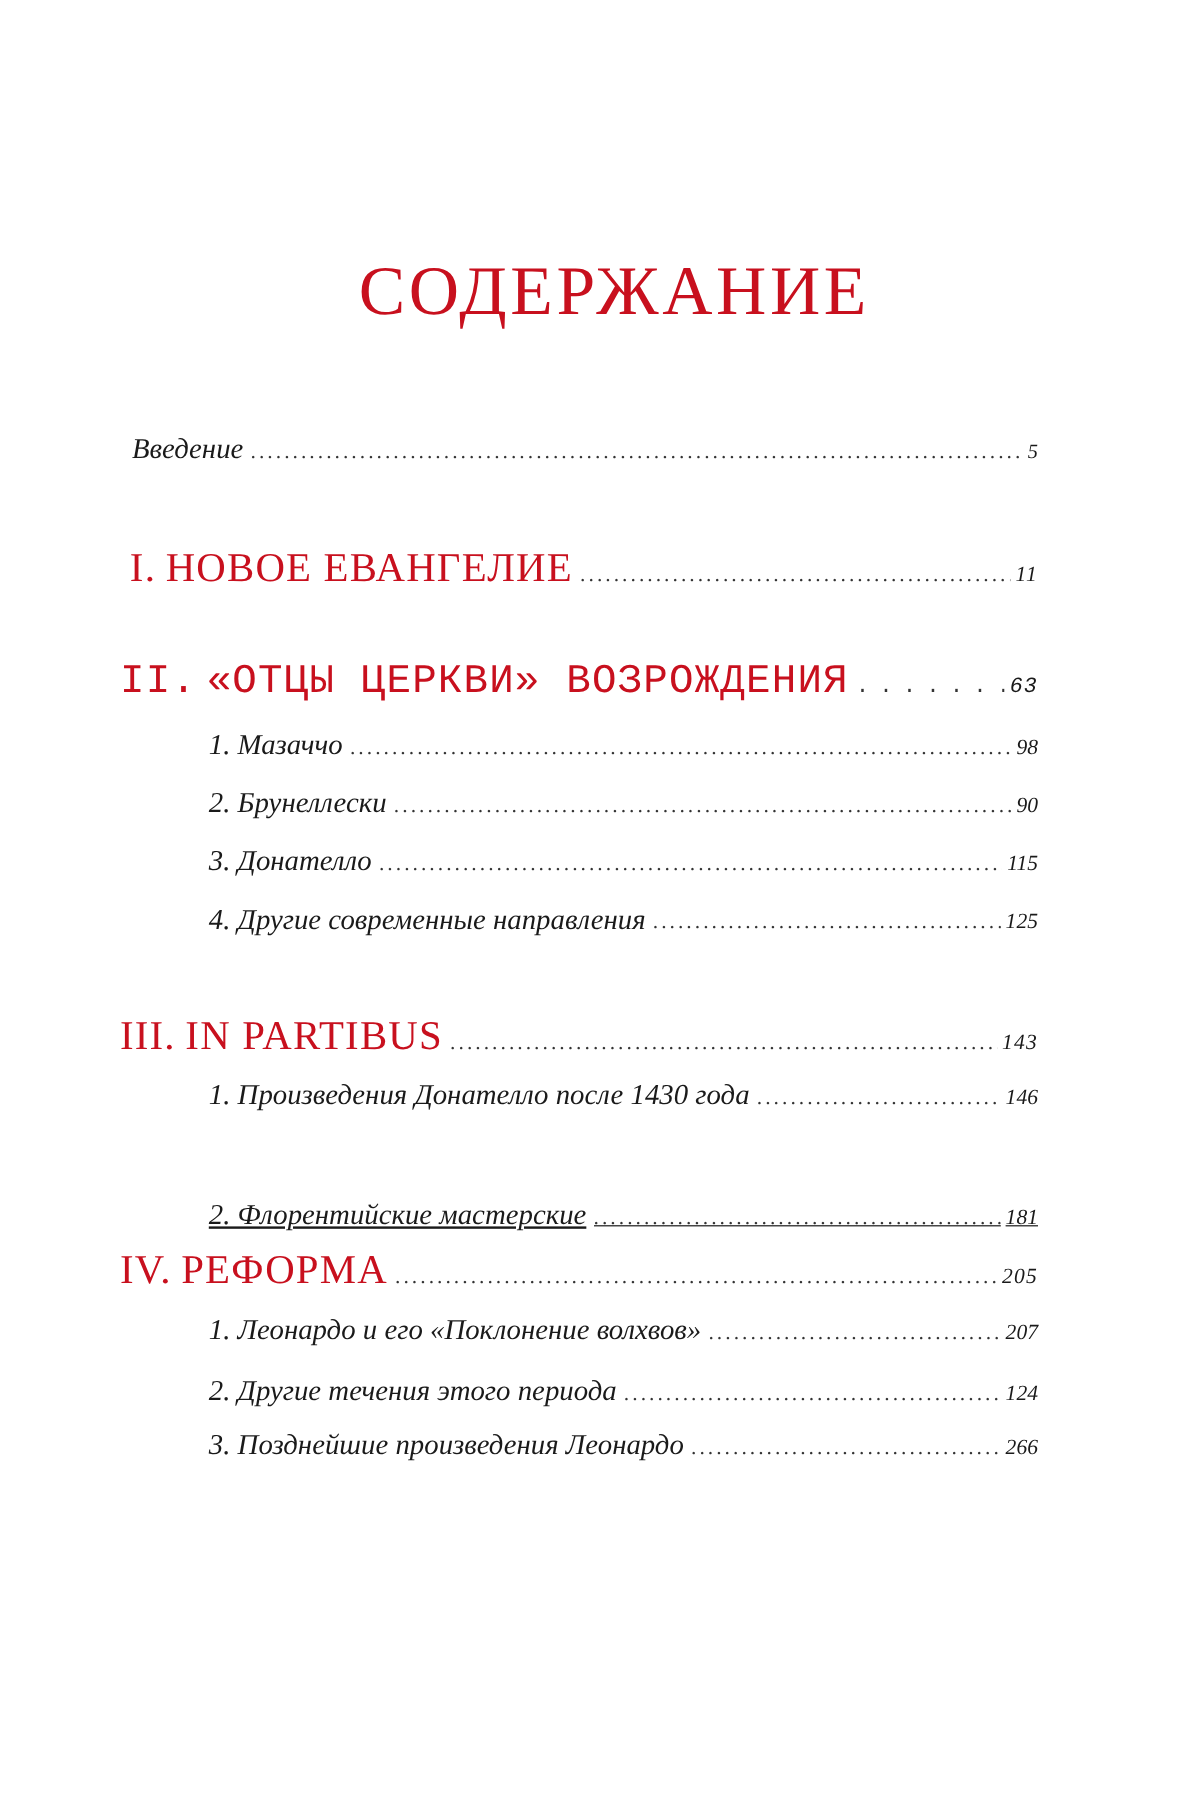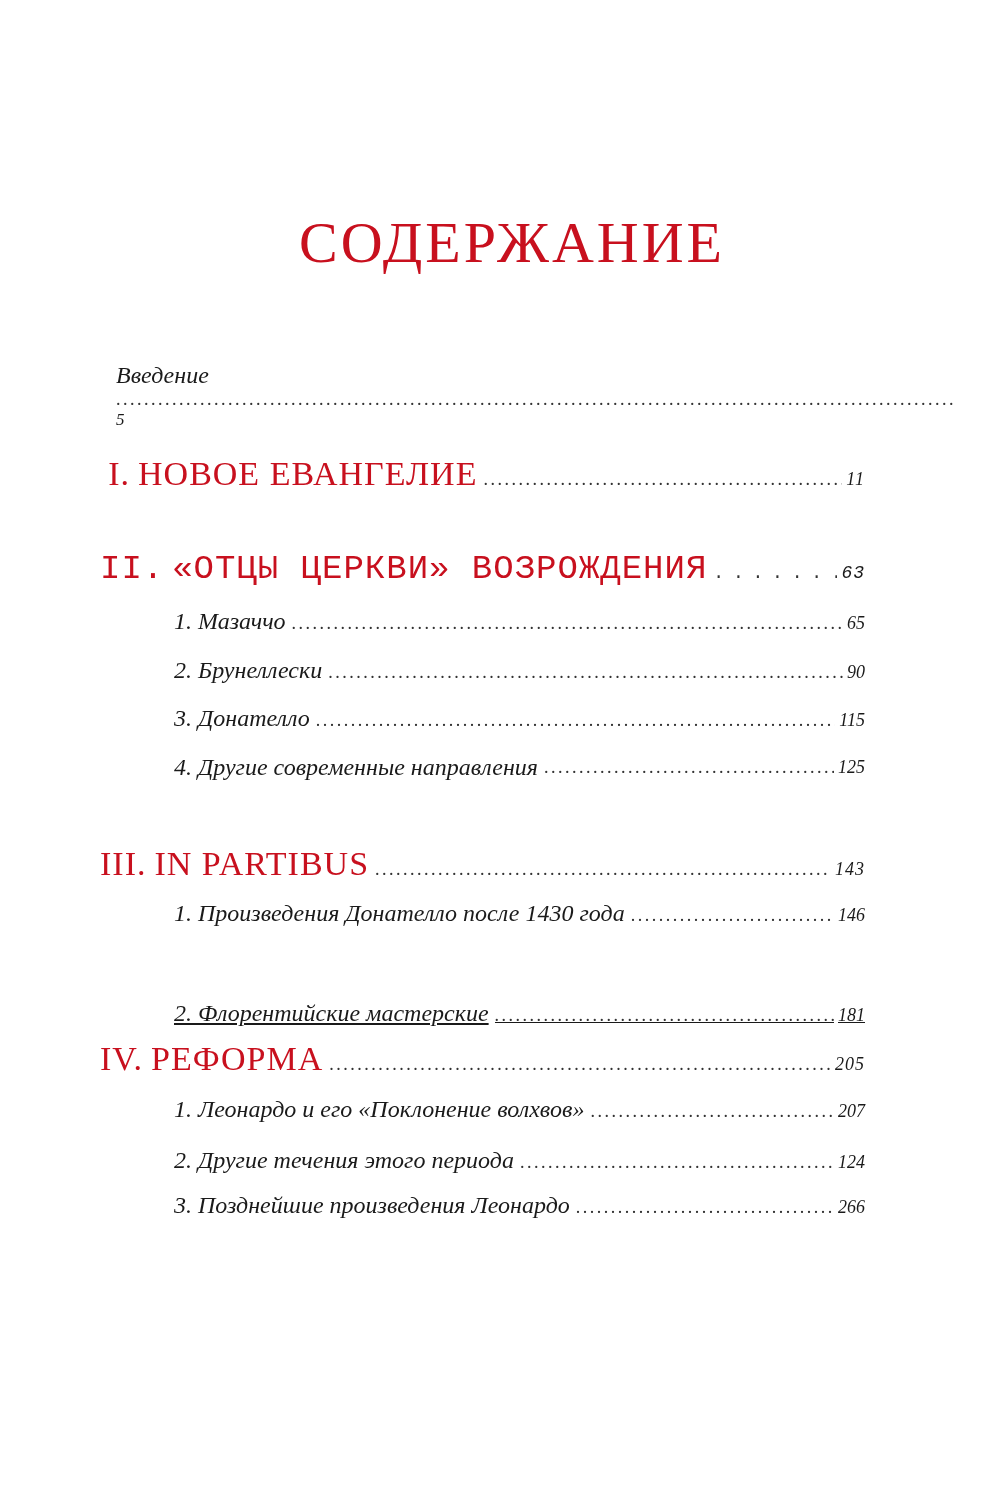--- a/index.html
+++ b/index.html
@@ -90,21 +90,21 @@
       font-style: italic;
     }
   </style>
 </head>
 <body>
 
 <h1 class="page-title">СОДЕРЖАНИЕ</h1>
 
 <div class="toc">
 
-  <div class="row intro" style="top:362px;flex-direction:column;">
+  <div class="row intro" style="top:362px;">
     <span>Введение</span>
     <span class="leader"></span>
     <span class="page">5</span>
   </div>
 
   <div class="row chapter" style="top:455px;">
     <span class="numeral">I.</span>
     <span>НОВОЕ ЕВАНГЕЛИЕ</span>
     <span class="leader"></span>
     <span class="page">11</span>
@@ -112,21 +112,21 @@
 
   <div class="row chapter" style="top:550px;font-family:Liberation Mono, monospace;">
     <span class="numeral">II.</span>
     <span>«ОТЦЫ ЦЕРКВИ» ВОЗРОЖДЕНИЯ</span>
     <span class="leader"></span>
     <span class="page">63</span>
   </div>
   <div class="row sub" style="top:608px;">
     <span>1. Мазаччо</span>
     <span class="leader"></span>
-    <span class="page">65</span>
+    <span class="page">98</span>
   </div>
   <div class="row sub" style="top:657px;">
     <span>2. Брунеллески</span>
     <span class="leader"></span>
     <span class="page">90</span>
   </div>
   <div class="row sub" style="top:705px;">
     <span>3. Донателло</span>
     <span class="leader"></span>
     <span class="page">115</span>

